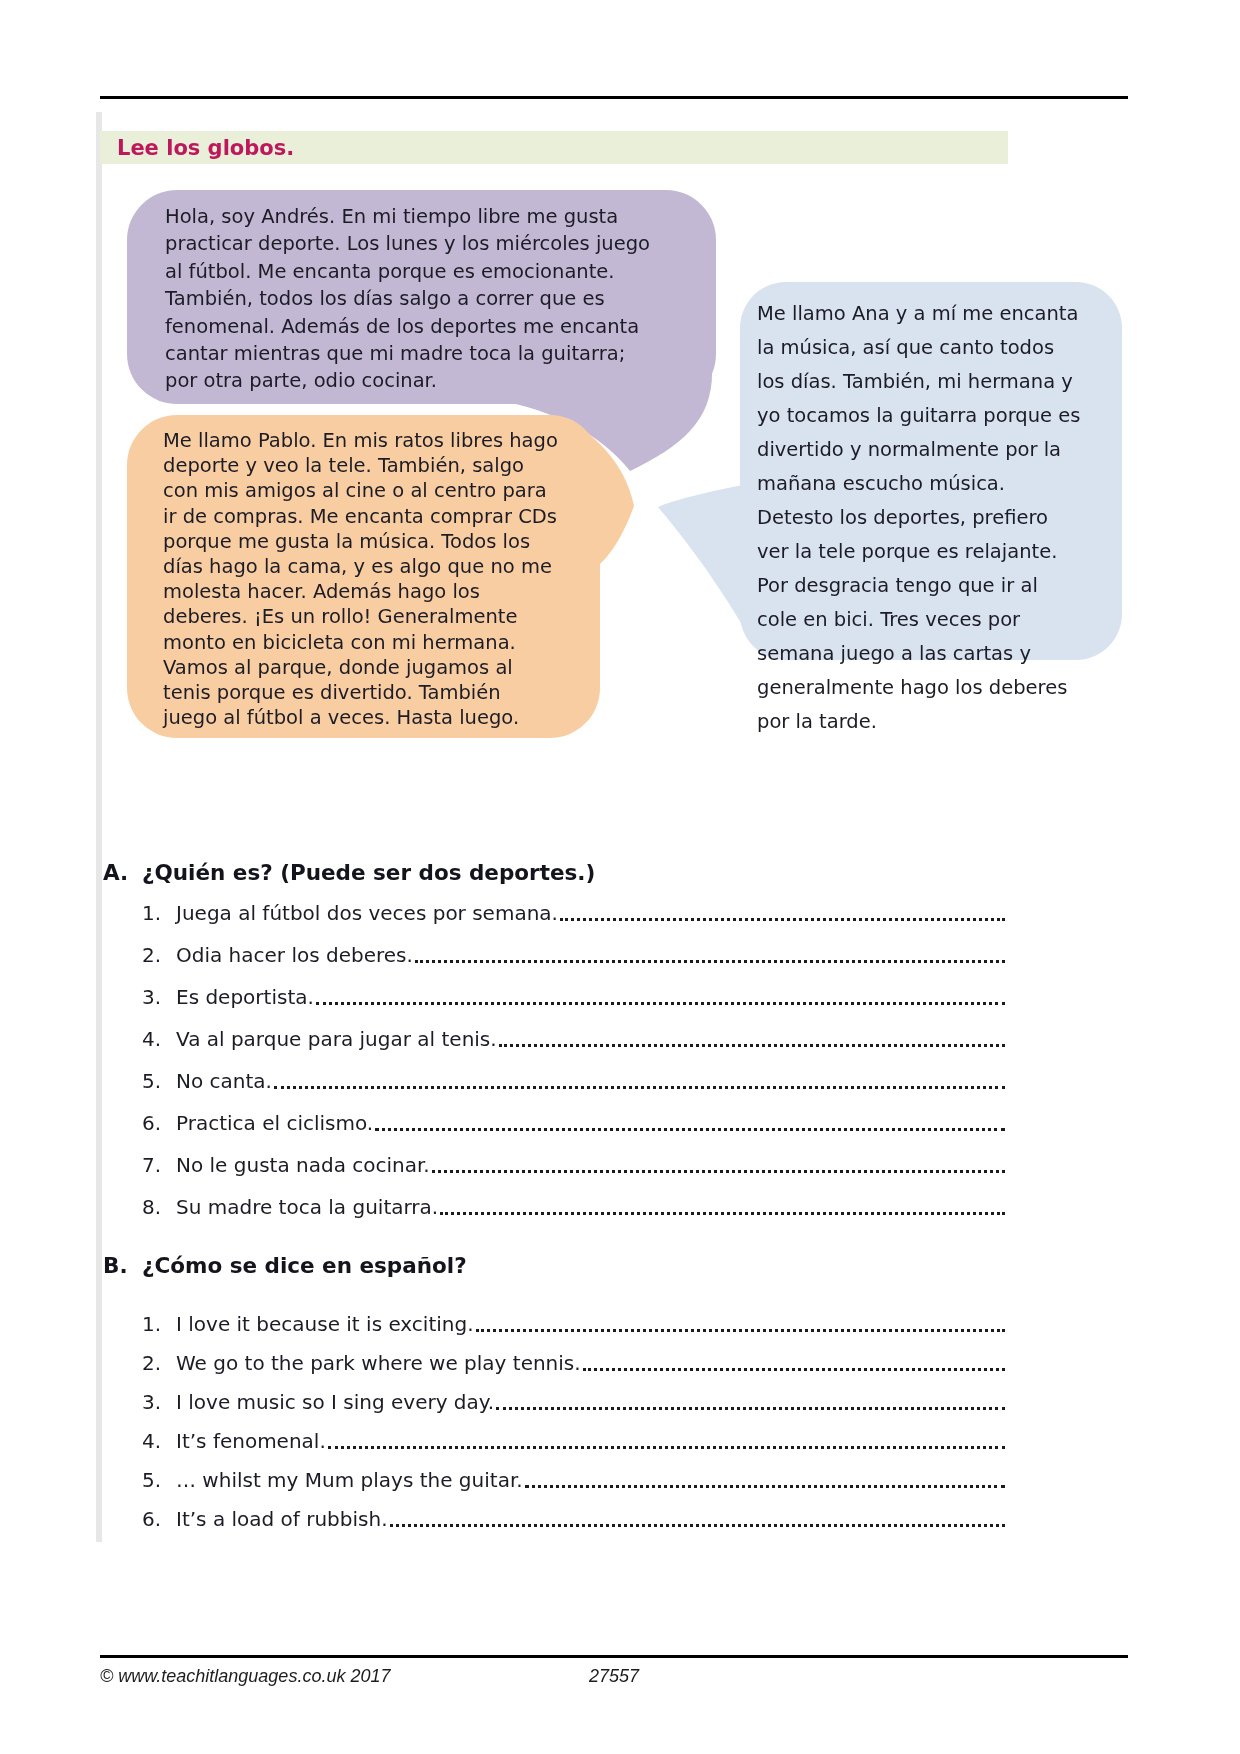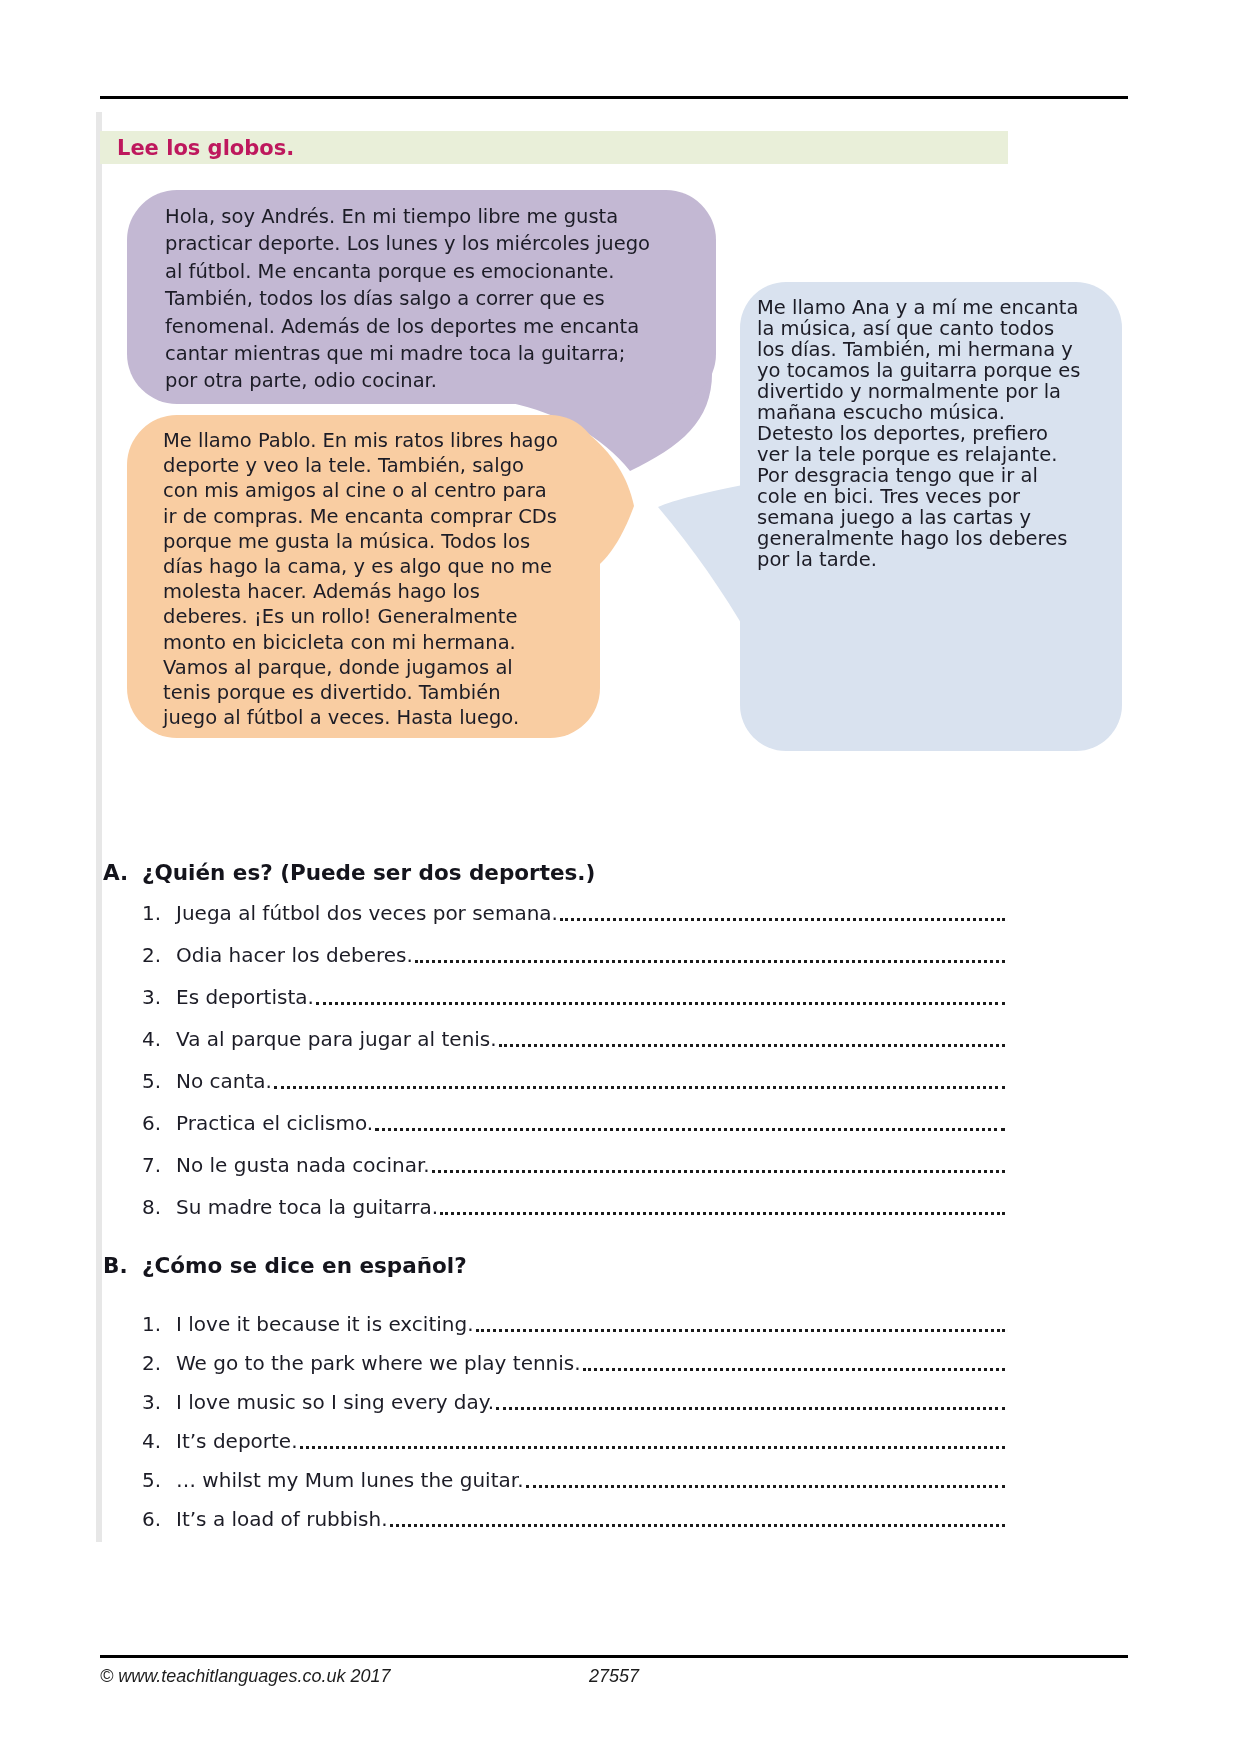--- a/index.html
+++ b/index.html
@@ -33,23 +33,23 @@
     left:127px; top:190px; width:589px; height:214px;
     background:#c3b8d3; border-radius:50px;
     padding:13px 20px 0 38px; font-size:19.5px; line-height:27.4px;
   }
   .bubble-orange {
     left:127px; top:415px; width:473px; height:323px;
     background:#f9cda2; border-radius:50px;
     padding:13px 14px 0 36px; font-size:19.5px; line-height:25.2px;
   }
   .bubble-blue {
-    left:740px; top:282px; width:382px; height:469px;
+    left:740px; top:282px; width:382px; height:378px;
     background:#d9e2ef; border-radius:46px;
-    padding:15px 12px 0 17px; font-size:19.5px; line-height:21px;
+    padding:15px 12px 0 17px; font-size:19.5px; line-height:34px;
   }
   .sec-head {
     position:absolute; left:103px; display:flex;
     font-weight:bold; font-size:21.5px; color:#14141c;
   }
   .sec-head .sec-label { width:39px; flex:none; }
   .sec-head-a { top:860px; }
   .sec-head-b { top:1253px; }
   .items { position:absolute; left:142px; width:863px; }
   .items-a { top:901px; }
@@ -190,26 +190,26 @@
       <span class="qtext">We go to the park where we play tennis.</span>
       <span class="leader"></span>
     </div>
     <div class="item">
       <span class="num">3.</span>
       <span class="qtext">I love music so I sing every day.</span>
       <span class="leader"></span>
     </div>
     <div class="item">
       <span class="num">4.</span>
-      <span class="qtext">It’s deporte.</span>
+      <span class="qtext">It’s fenomenal.</span>
       <span class="leader"></span>
     </div>
     <div class="item">
       <span class="num">5.</span>
-      <span class="qtext">… whilst my Mum lunes the guitar.</span>
+      <span class="qtext">… whilst my Mum plays the guitar.</span>
       <span class="leader"></span>
     </div>
     <div class="item">
       <span class="num">6.</span>
       <span class="qtext">It’s a load of rubbish.</span>
       <span class="leader"></span>
     </div>
   </div>
 
   <div class="rule rule-bottom"></div>

